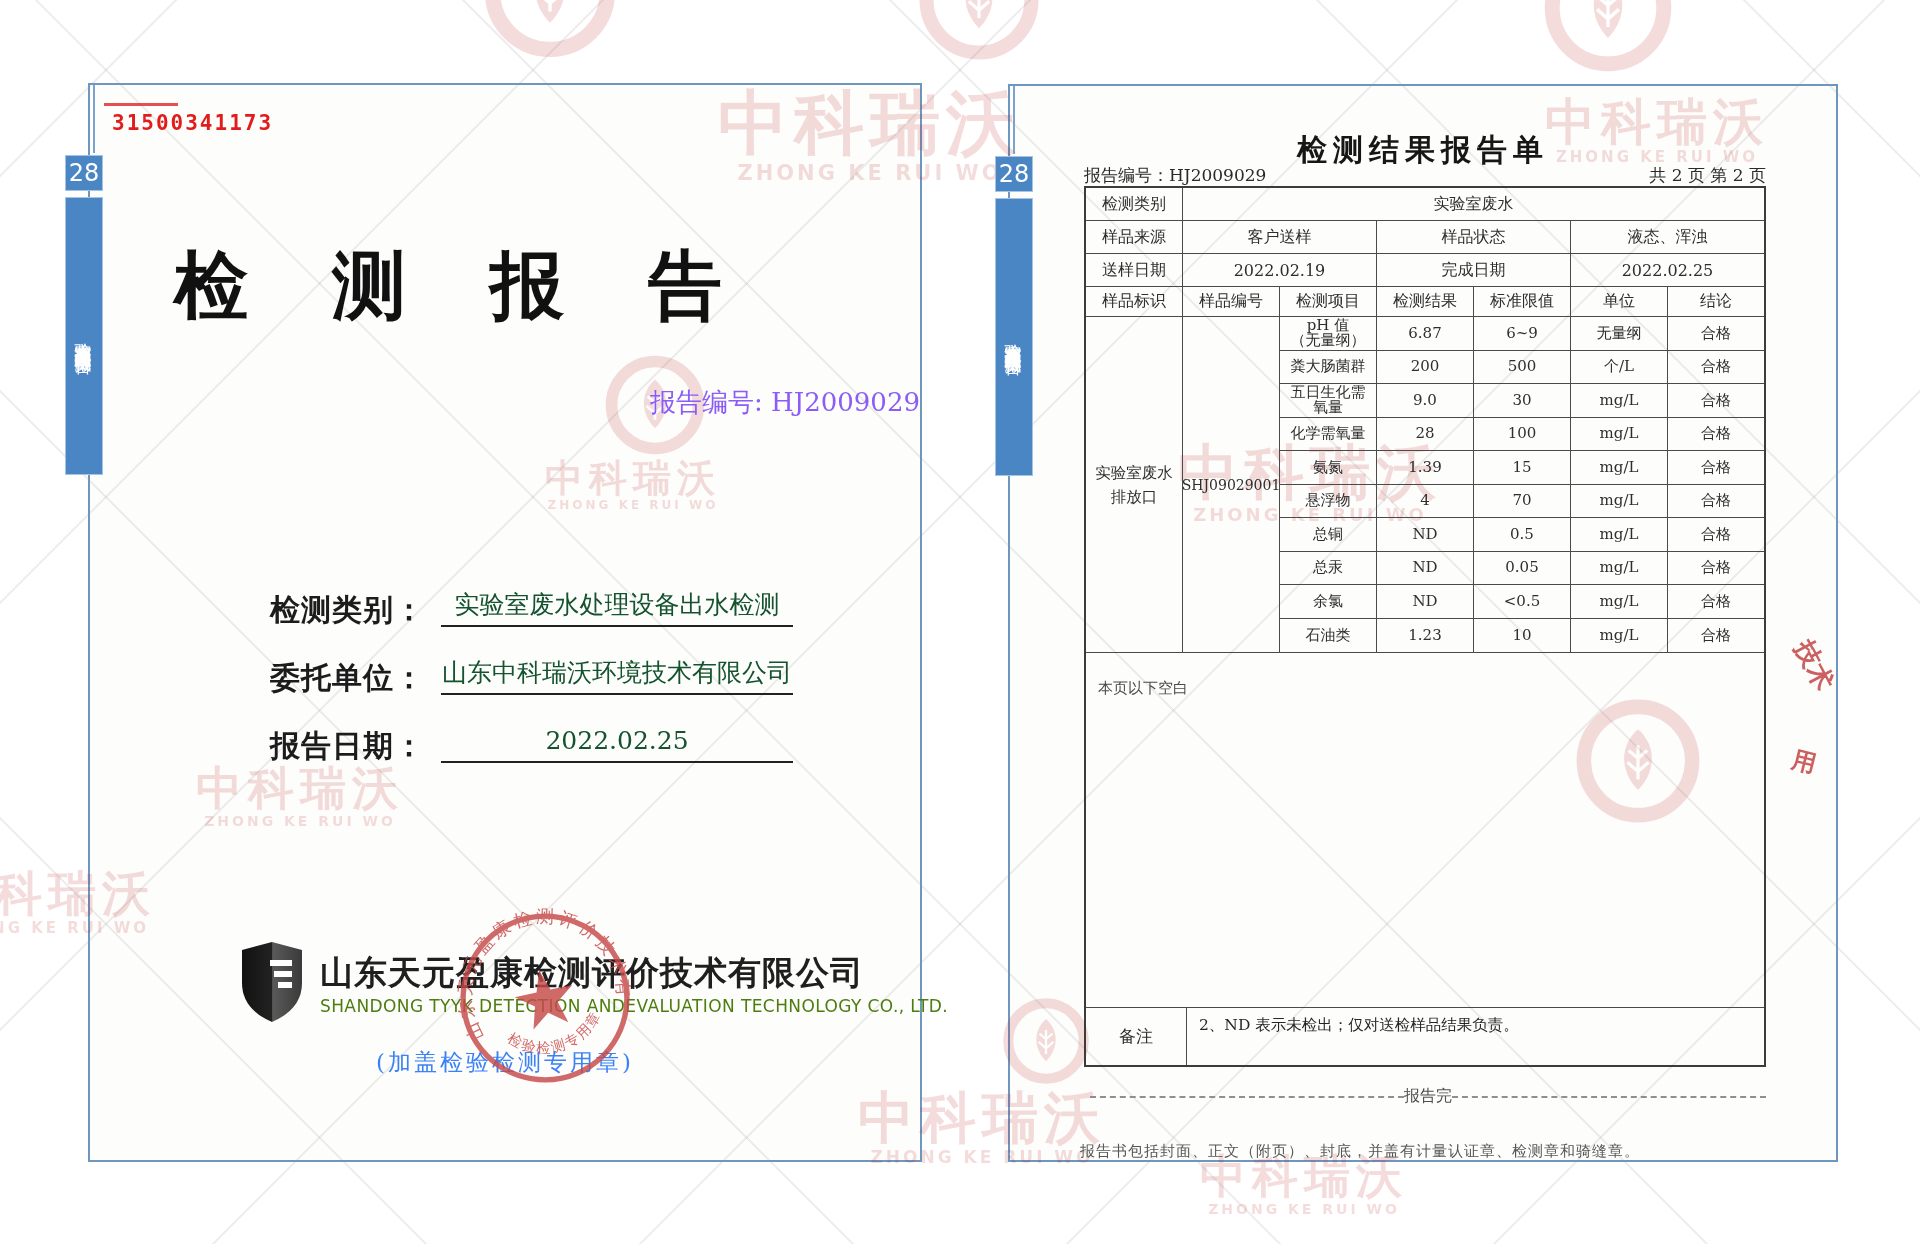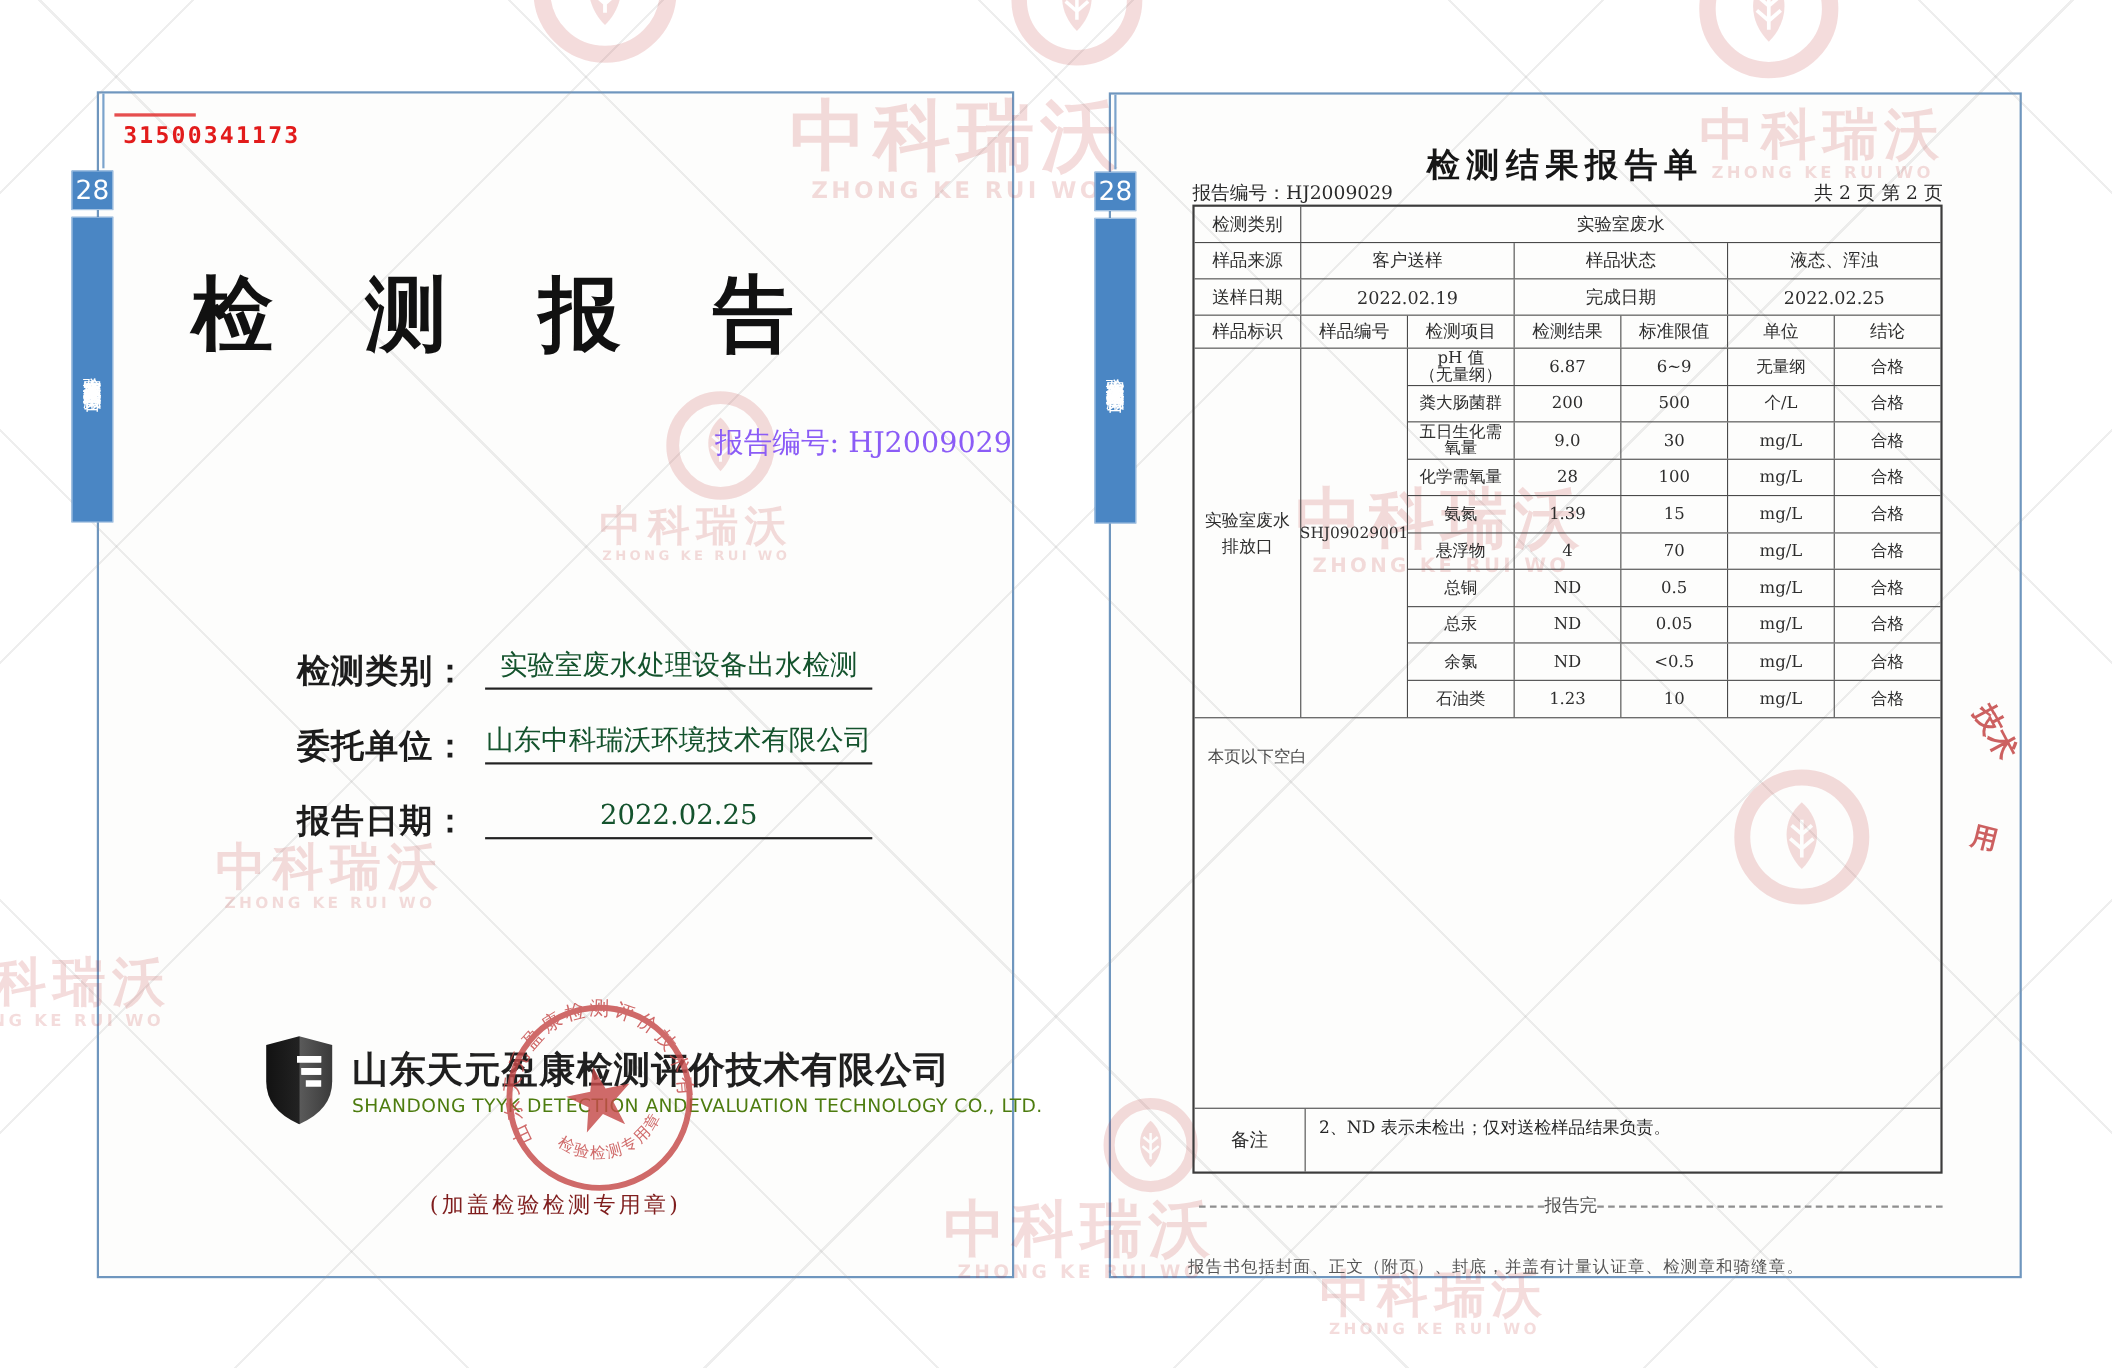--- a/index.html
+++ b/index.html
@@ -54,21 +54,21 @@
   .cv-fields { position:absolute; left:180px; top:505px; display:flex; flex-direction:column; gap:27px; }
   .f-row { display:flex; align-items:flex-start; }
   .f-label { font-size:30px; font-weight:bold; color:#1c1c1c; letter-spacing:1px; }
   .f-value {
     width:352px; margin-left:16px; border-bottom:2px solid #222; text-align:center;
     font-size:25px; color:#14532d; padding-bottom:5px; line-height:30px; white-space:nowrap;
   }
   .cv-company { position:absolute; left:150px; top:856px; display:flex; align-items:center; gap:16px; }
   .cname { font-size:33px; font-weight:bold; color:#1f1f1f; letter-spacing:1px; line-height:40px; white-space:nowrap; }
   .cen { font-size:17px; color:#4d7c0f; letter-spacing:.4px; margin-top:3px; font-family:"DejaVu Sans",sans-serif; white-space:nowrap; }
-  .cv-sealnote { position:absolute; top:997px; width:100%; text-align:center; font-size:20px; letter-spacing:3px; color:#7f1d1d; }
+  .cv-sealnote { position:absolute; top:962px; width:100%; text-align:center; font-size:23px; letter-spacing:3px; color:#3b82f6; }
   .cv-stamp { position:absolute; left:366px; top:824px; width:178px; height:178px; color:#c64a4a; opacity:.82; transform:rotate(-12deg); }
 
   
   .rp-title { position:absolute; top:44px; width:100%; text-align:center; font-size:30px; font-weight:bold; letter-spacing:6px; color:#161616; }
   .rp-meta { position:absolute; top:78px; left:74px; width:682px; display:flex; justify-content:space-between; font-size:17px; color:#2a2a2a; }
   .results { position:absolute; left:74px; top:100px; width:682px; border:2px solid #3c3c3c; box-sizing:border-box; background:transparent; }
   .irow { display:flex; height:32px; border-bottom:1px solid #4a4a4a; }
   .hrow { display:flex; height:29px; border-bottom:1px solid #4a4a4a; }
   .c { display:flex; align-items:center; justify-content:center; border-right:1px solid #4a4a4a; font-size:16px; color:#2e2e2e; text-align:center; box-sizing:border-box; }
   .c:last-child { border-right:none; }

